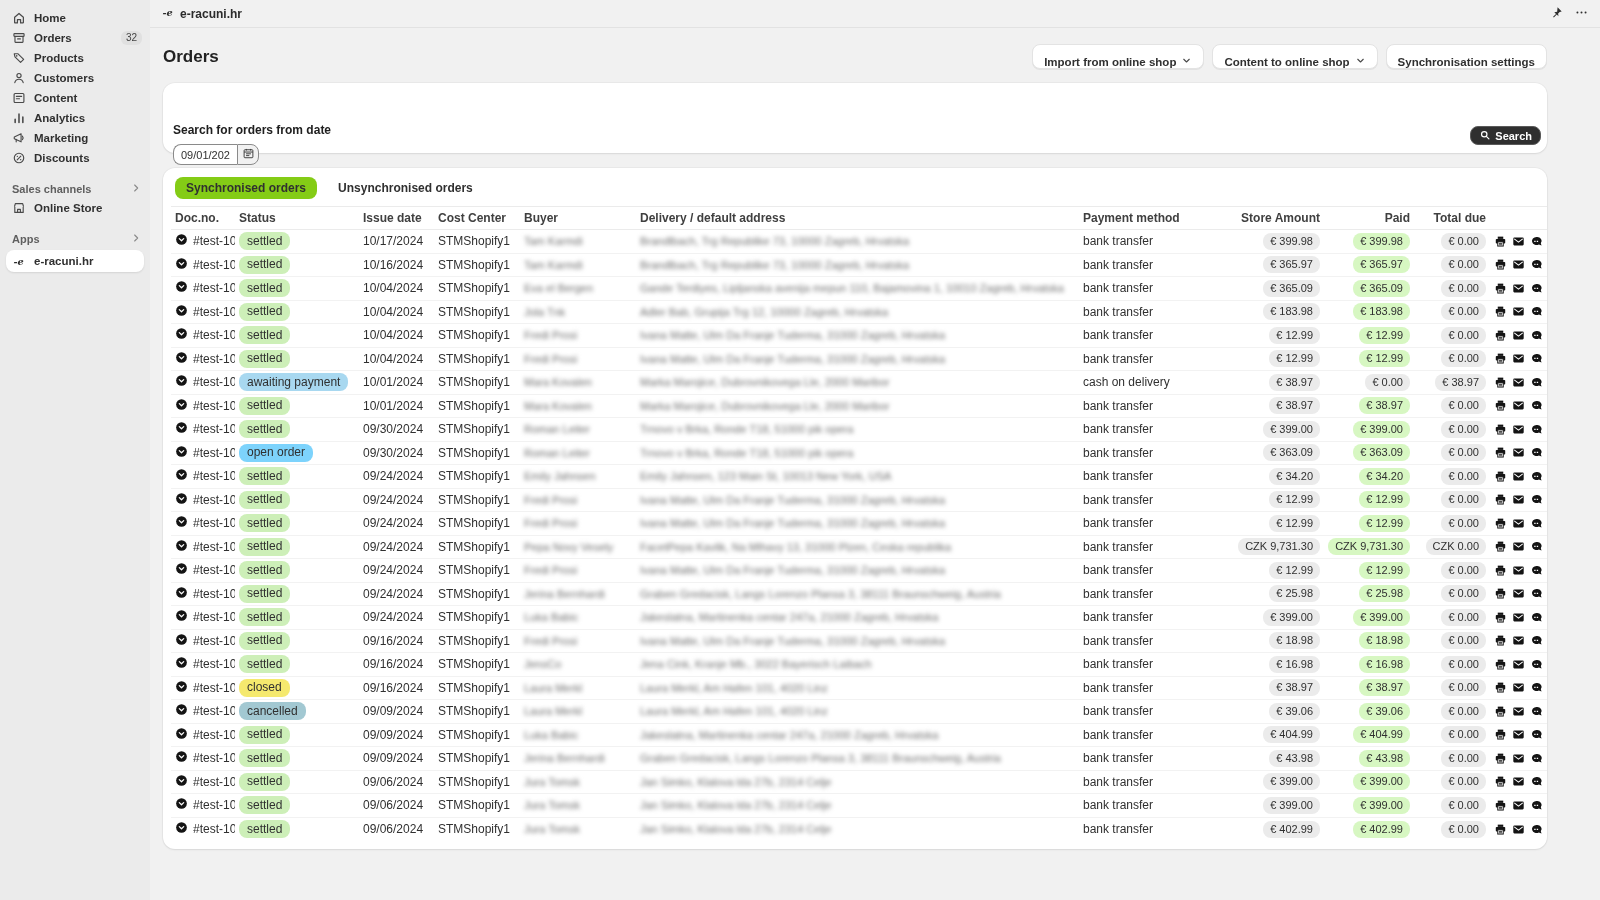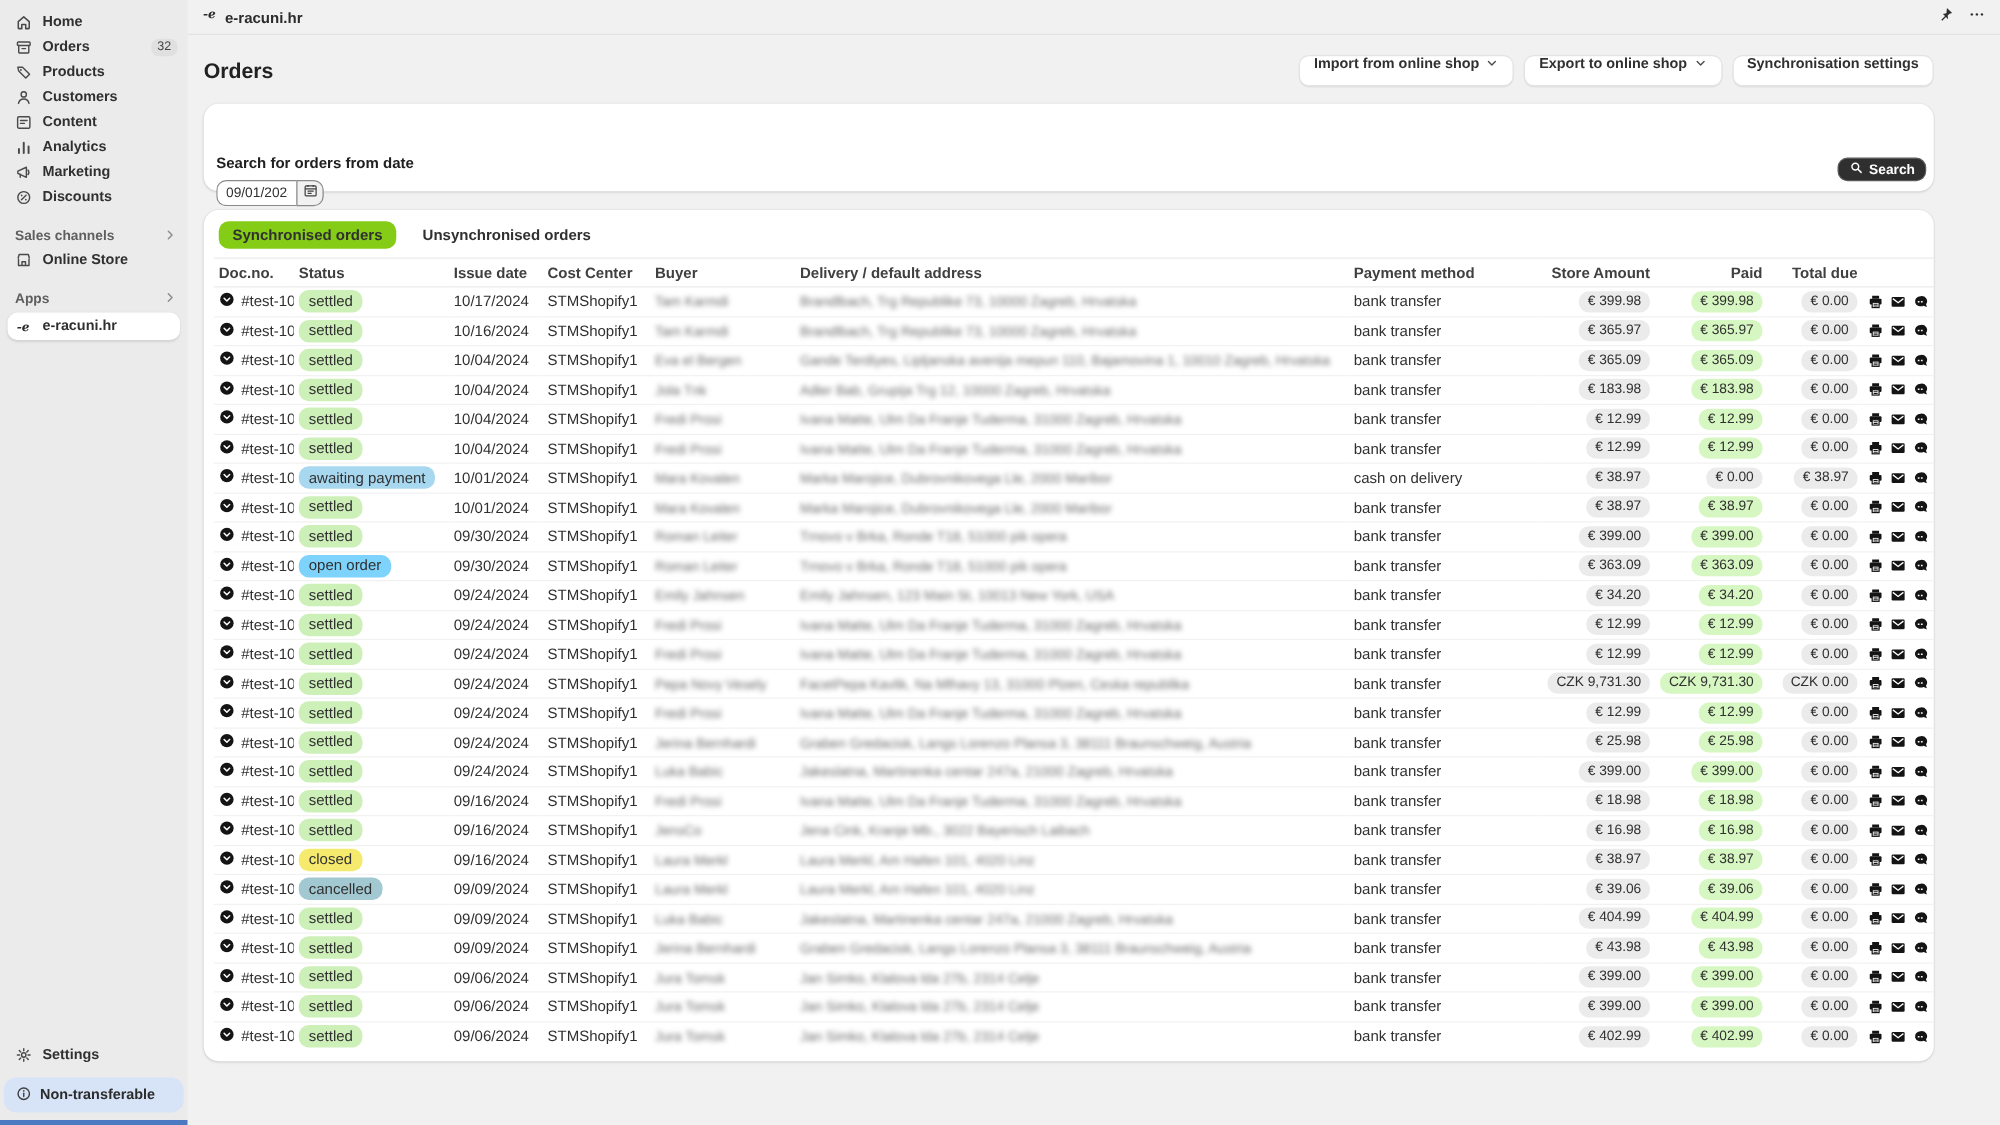--- a/index.html
+++ b/index.html
@@ -30,21 +30,21 @@
             border-bottom:1px solid #e2e2e2; }
   .topbar-title { font-size:12px; font-weight:700; color:#2b2b2b; margin-left:5px; }
   .topbar-right { margin-left:auto; display:flex; align-items:center; gap:12px; }
   .content { flex:1; padding:8px 53px 0 13px; }
 
   .page-header { display:flex; align-items:center; justify-content:space-between; margin:8px 0 14px; }
   .page-title { font-size:17px; font-weight:700; color:#222; }
   .hdr-buttons { display:flex; gap:8px; }
   .btn { background:#fff; border:1px solid #e3e3e3; box-shadow:0 1px 0 rgba(26,26,26,.07);
          border-radius:8px; height:25px; padding:0 11px; font-size:11.5px; font-weight:600; color:#303030;
-         display:inline-flex; align-items:flex-start; gap:5px; cursor:pointer; white-space:nowrap; }
+         display:inline-flex; align-items:flex-end; gap:5px; cursor:pointer; white-space:nowrap; }
 
   .card { background:#fff; border-radius:12px;
           box-shadow:0 1px 2px rgba(0,0,0,.08), 0 0 0 1px rgba(0,0,0,.03); }
   .search-card { height:70px; padding:9px 10px; position:relative; margin-bottom:15px; }
   .search-label { font-size:12px; font-weight:700; color:#202020; margin-bottom:7px;margin-top:31px; }
   .date-row { display:flex; align-items:center; }
   .date-input { width:64px; height:21px; border:1px solid #8a8a8a; border-right:none;
                 border-radius:8px 0 0 8px; font-size:11px; padding:0 7px; color:#303030; outline:none;
                 font-family:"Liberation Sans", sans-serif; }
   .cal-btn { width:22px; height:21px; border:1px solid #8a8a8a; border-radius:0 8px 8px 0;
@@ -182,40 +182,20 @@
         <div class="nav-item sel">
           <span class="ic">
             <svg width="13" height="13" viewBox="0 0 16 16">
               <text x="0.5" y="12" font-size="12" font-style="italic" font-weight="bold" fill="#2b2b2b" font-family="DejaVu Serif, serif">-e</text>
             </svg>
           </span>
           <span>e-racuni.hr</span>
         </div>
       </div>
 
-    <div class="sidebar-bottom">
-      <div class="nav-item">
-        <span class="ic">
-            <svg width="14" height="14" viewBox="0 0 16 16">
-              <circle cx="8" cy="8" r="2" fill="none" stroke="#4a4a4a" stroke-width="1.3"></circle>
-              <path d="M8 2.2v1.9M8 11.9v1.9M2.2 8h1.9M11.9 8h1.9M3.9 3.9l1.3 1.3M10.8 10.8l1.3 1.3M12.1 3.9l-1.3 1.3M5.2 10.8l-1.3 1.3" stroke="#4a4a4a" stroke-width="1.3" stroke-linecap="round"></path>
-            </svg>
-          </span>
-        <span>Settings</span>
-      </div>
-      <div class="banner">
-        <span class="ic"><svg width="14" height="14" viewBox="0 0 16 16">
-              <circle cx="8" cy="8" r="5.2" fill="none" stroke="#3f3f3f" stroke-width="1.3"></circle>
-              <path d="M8 7.6v3" stroke="#3f3f3f" stroke-width="1.3" stroke-linecap="round"></path>
-              <circle cx="8" cy="5.3" r="0.8" fill="#3f3f3f"></circle>
-            </svg></span>
-        <span>Non-transferable</span>
-      </div>
-      <div class="trial-bar"></div>
-    </div>
   </aside>
 
   <div class="main">
 
     <div class="topbar">
       <span class="ic"><svg width="13" height="13" viewBox="0 0 16 16">
             <text x="0.5" y="12" font-size="12" font-style="italic" font-weight="bold" fill="#2b2b2b" font-family="DejaVu Serif, serif">-e</text>
           </svg></span>
       <span class="topbar-title">e-racuni.hr</span>
       <span class="topbar-right">
@@ -235,21 +215,21 @@
       <div class="page-header">
         <div class="page-title">Orders</div>
         <div class="hdr-buttons">
             <button class="btn">
               <span>Import from online shop</span>
               <span class="ic"><svg width="11" height="11" viewBox="0 0 16 16">
                   <path d="M4 6.2 8 10.2l4-4" fill="none" stroke="#4a4a4a" stroke-width="1.6" stroke-linecap="round" stroke-linejoin="round"></path>
                 </svg></span>
             </button>
             <button class="btn">
-              <span>Export to online shop</span>
+              <span>Content to online shop</span>
               <span class="ic"><svg width="11" height="11" viewBox="0 0 16 16">
                   <path d="M4 6.2 8 10.2l4-4" fill="none" stroke="#4a4a4a" stroke-width="1.6" stroke-linecap="round" stroke-linejoin="round"></path>
                 </svg></span>
             </button>
             <button class="btn">
               <span>Synchronisation settings</span>
             </button>
           </div>
       </div>
 

